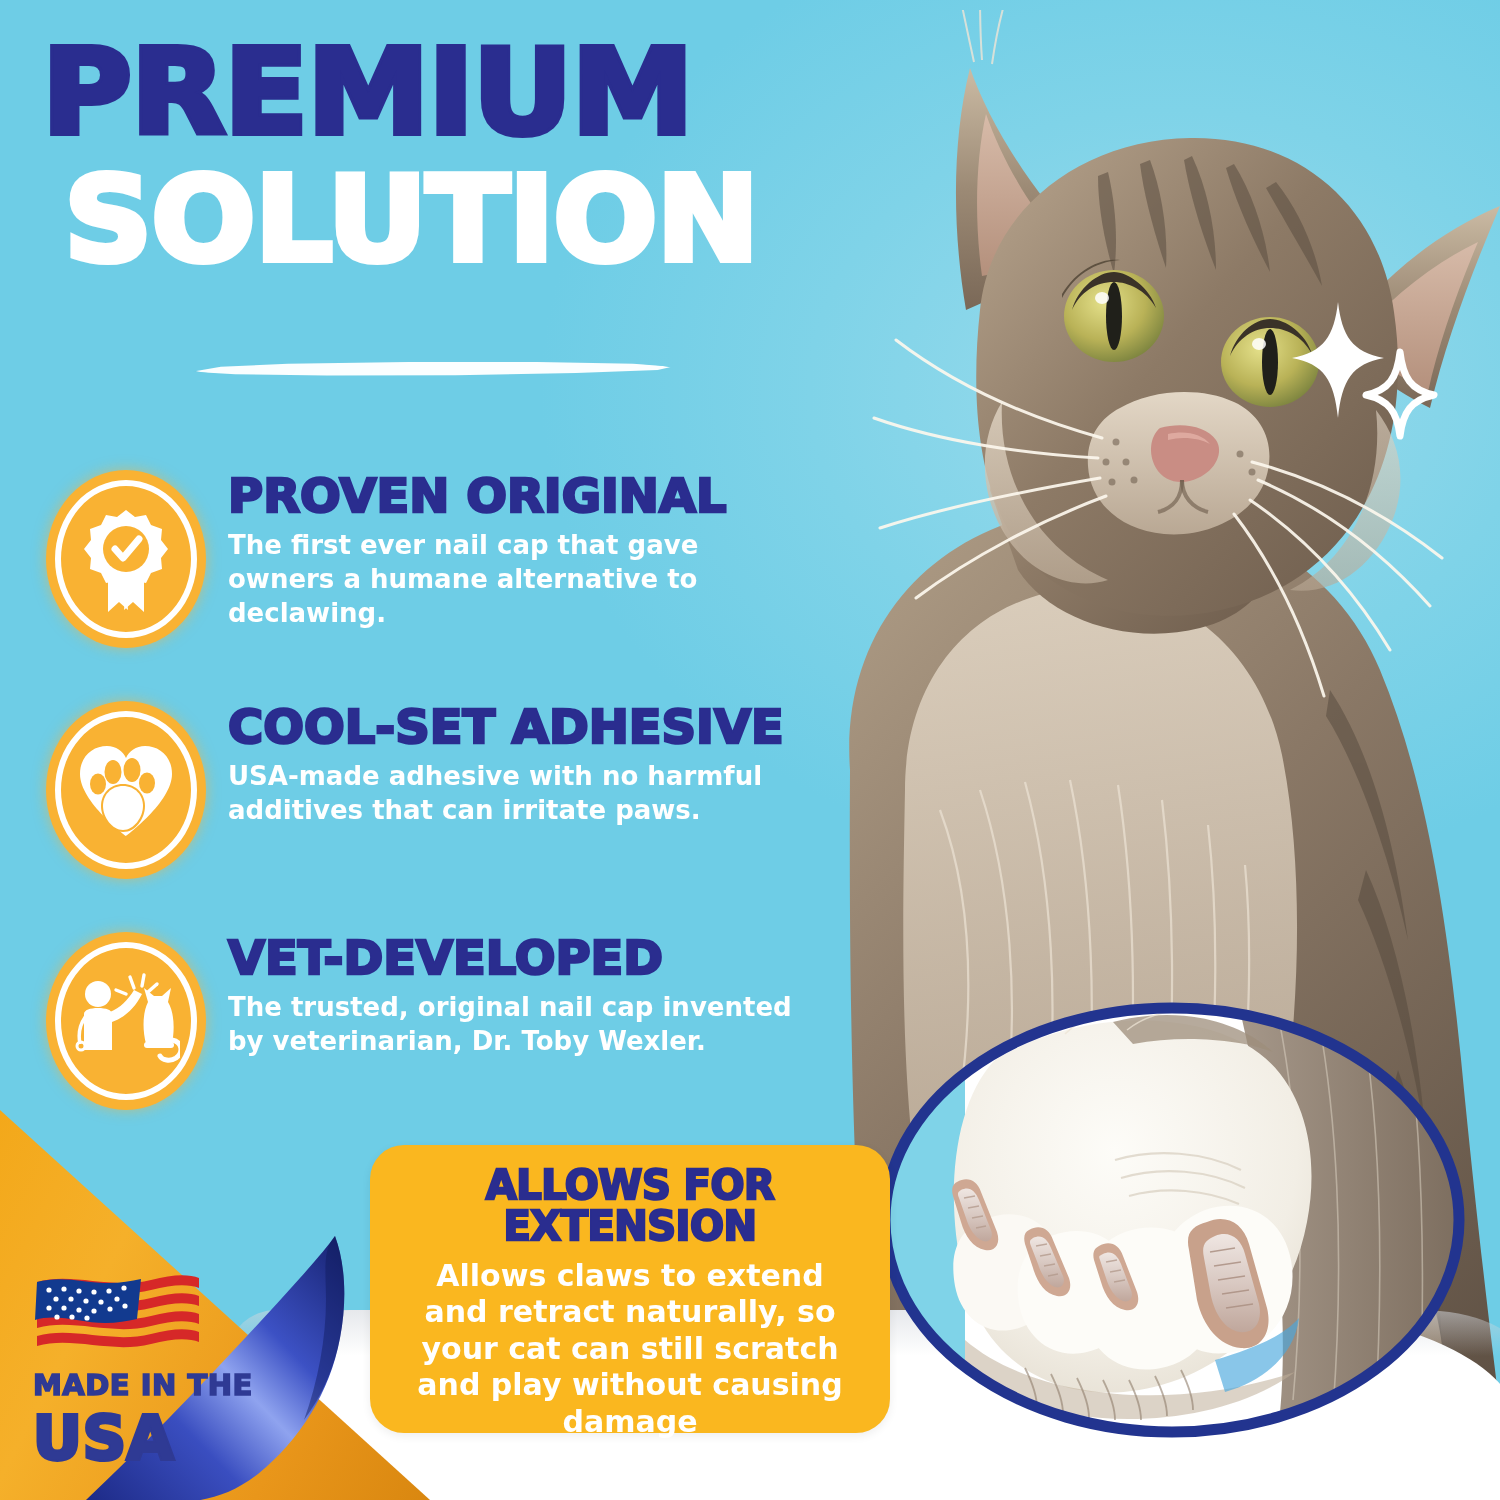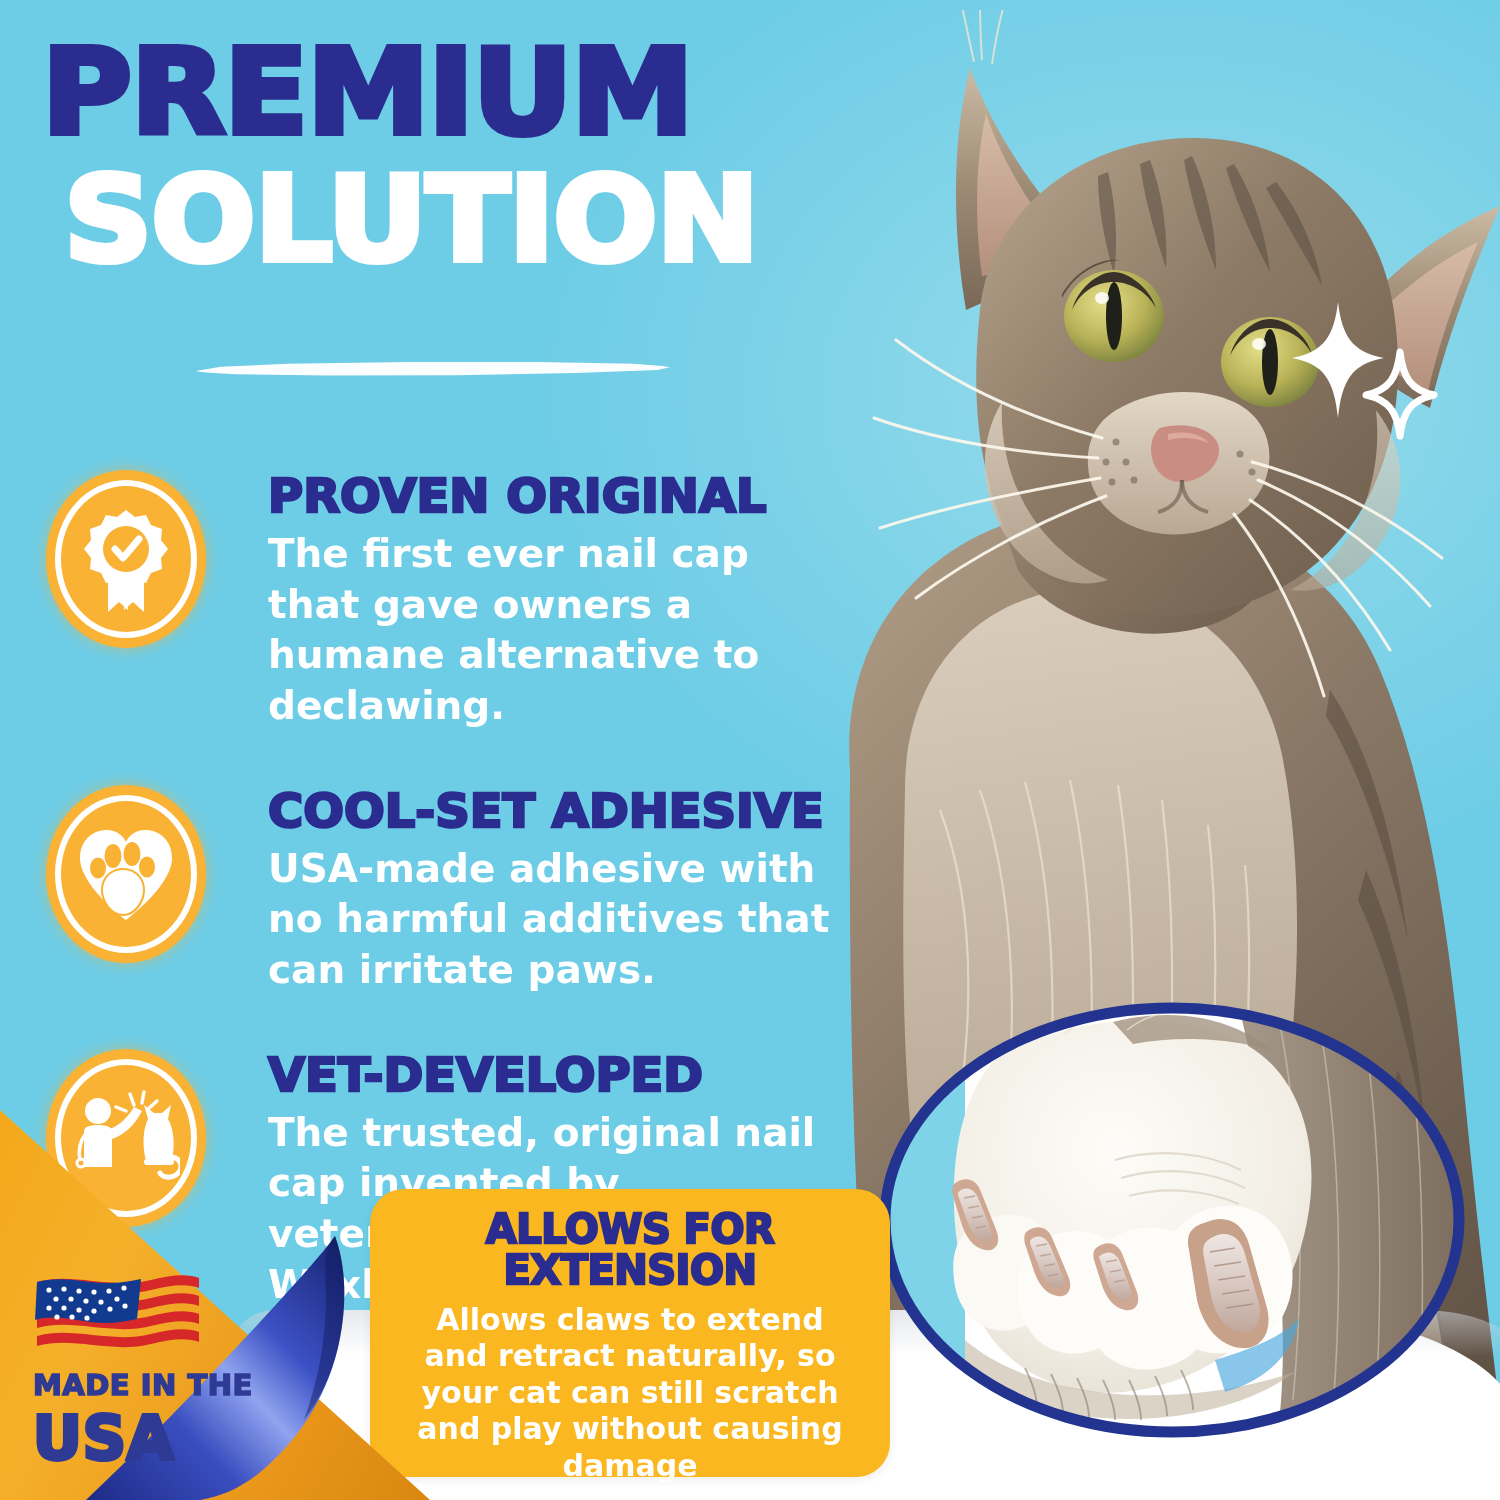--- a/index.html
+++ b/index.html
@@ -51,45 +51,44 @@
   .badge .ring{
     position:absolute;inset:0;border-radius:50%;
     background:#f9b233;
     box-shadow:0 0 14px rgba(249,178,51,.55);
   }
   .badge .ring:after{
     content:"";position:absolute;left:9px;top:10px;right:9px;bottom:10px;
     border-radius:50%;border:6px solid #fff;
   }
   .badge svg{position:absolute;left:50%;top:50%;transform:translate(-50%,-50%);}
-  .ftext{padding-top:10px;flex:1;margin-left:40px;}
+  .ftext{padding-top:10px;flex:1;}
   .ftitle{
     font-family:"DejaVu Sans", sans-serif;
     font-weight:900;font-size:47px;line-height:1.02;color:#2a2d8f;
     letter-spacing:0px;
     -webkit-text-stroke:2.6px #2a2d8f;paint-order:stroke fill;
     transform:scaleX(1.02);transform-origin:left center;
   }
   .fdesc{
     font-family:"DejaVu Sans", sans-serif;
-    font-weight:700;font-size:39px;line-height:1.30;color:#ffffff;
+    font-weight:700;font-size:26px;line-height:1.30;color:#ffffff;
     margin-top:9px;max-width:640px;
   }
   .feature:nth-child(1) .fdesc{max-width:560px;}
   .feature:nth-child(2) .fdesc{max-width:630px;}
   .feature:nth-child(3) .fdesc{max-width:600px;}
 
   
   .callout{
     position:absolute;left:370px;top:1145px;width:520px;height:288px;
     background:#fab71f;border-radius:34px;
     box-shadow:0 3px 10px rgba(0,0,0,.07);
     text-align:center;padding:20px 35px 0;box-sizing:border-box;
     z-index:14;
-    margin-top:44px;
   }
   .co-title{
     font-family:"DejaVu Sans", sans-serif;
     font-weight:900;font-size:40px;line-height:1.02;color:#2a2d8f;
     -webkit-text-stroke:2.4px #2a2d8f;paint-order:stroke fill;
     letter-spacing:-0.5px;
   }
   .co-body{
     font-family:"DejaVu Sans", sans-serif;
     font-weight:700;font-size:30px;line-height:1.22;color:#ffffff;

